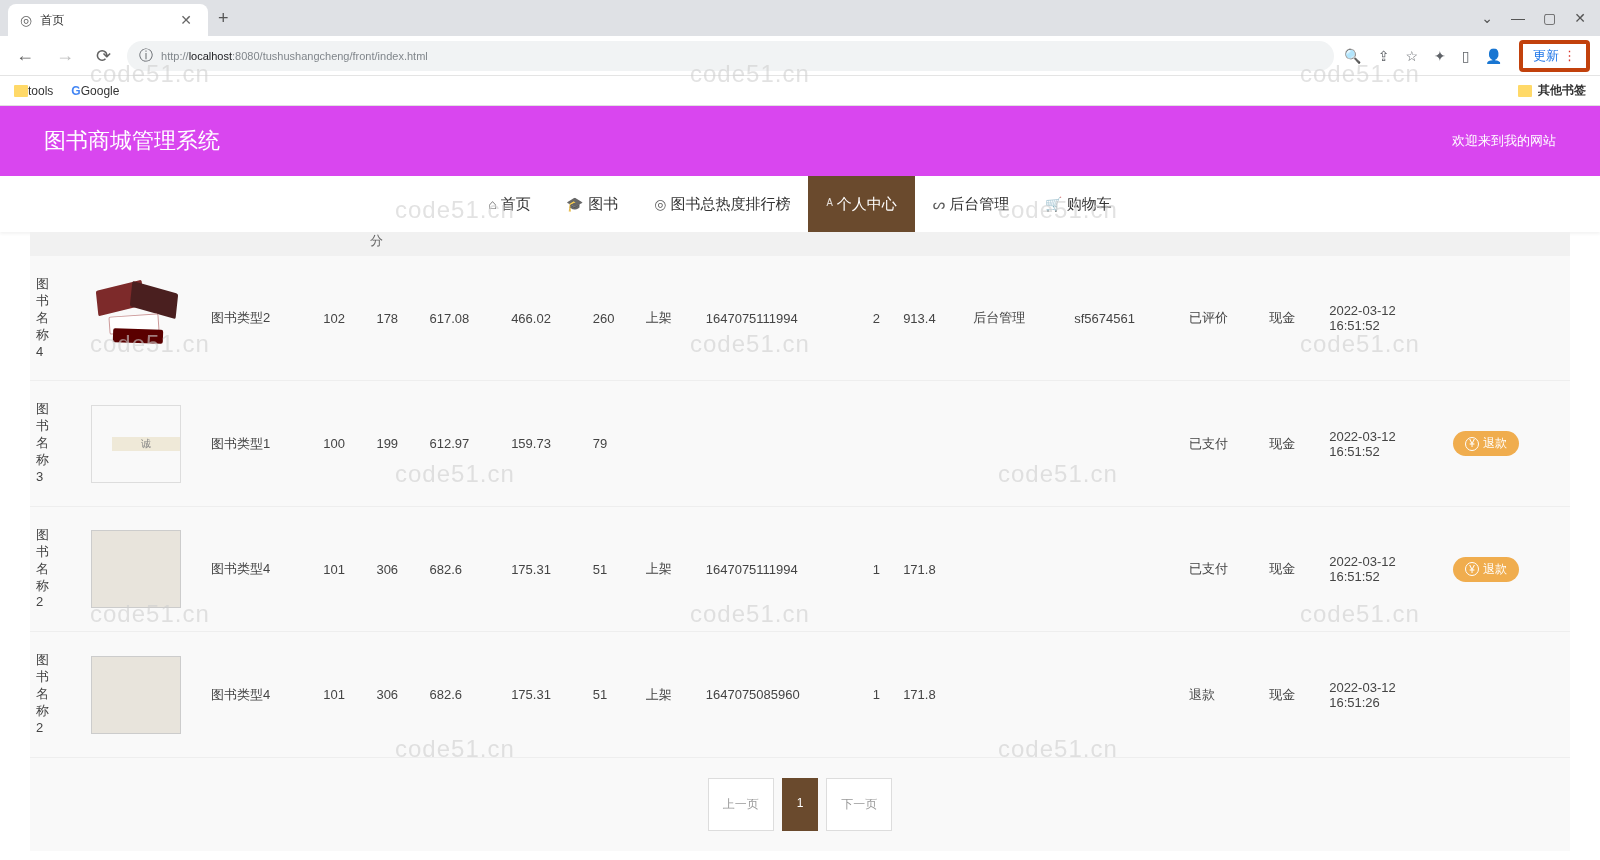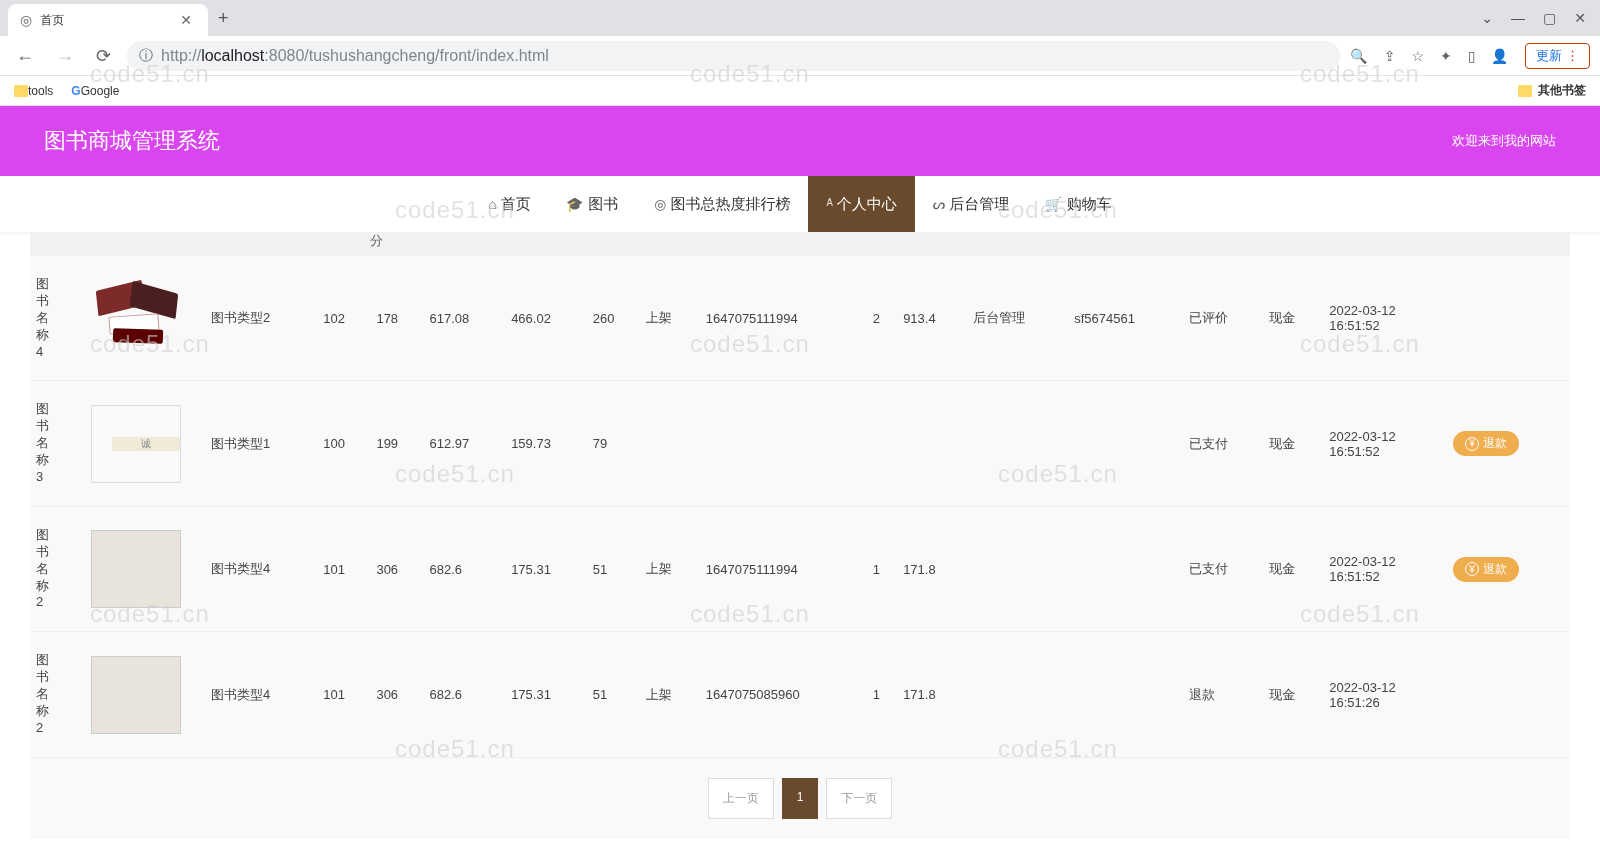--- a/index.html
+++ b/index.html
@@ -14,24 +14,24 @@
 .tab .close { color: #666; font-size: 14px; padding: 0 4px; }
 .new-tab { padding: 6px 10px; color: #555; font-size: 18px; }
 .win-controls { margin-left: auto; display: flex; gap: 18px; padding-right: 14px; color: #555; }
 .win-controls span { font-size: 14px; }
 
 .addr-row { display: flex; align-items: center; height: 40px; background: #fff; padding: 0 10px; gap: 10px; border-bottom: 1px solid #e4e4e4; }
 .nav-icon { color: #616161; font-size: 18px; padding: 4px 6px; }
 .nav-icon.disabled { color: #bdbdbd; }
 .url-bar { flex: 1; display: flex; align-items: center; height: 30px; background: #f1f3f4; border-radius: 15px; padding: 0 12px; }
 .url-info-icon { color: #5f6368; margin-right: 8px; }
-.url-text { font-size: 16px; color: #202124; }
+.url-text { font-size: 11px; color: #202124; }
 .url-text .host-dim { color: #80868b; }
 .addr-right-icons { display: flex; align-items: center; gap: 16px; color: #5f6368; }
-.update-btn { border: 1px solid #c2410c; color: #1a73e8; border-radius: 4px; padding: 3px 10px; font-size: 13px; display:flex; align-items:center; gap:4px;}
+.update-btn { border: 4px solid #c2410c; color: #1a73e8; border-radius: 4px; padding: 3px 10px; font-size: 13px; display:flex; align-items:center; gap:4px;}
 .update-btn .dots { color: #d93025; }
 
 .bm-bar { display: flex; align-items: center; height: 30px; background: #fff; padding: 0 14px; gap: 18px; font-size: 12px; color: #333; border-bottom: 1px solid #e0e0e0; }
 .bm-item { display: flex; align-items: center; }
 .bm-folder { width: 14px; height: 12px; background: #ffd968; border-radius: 1px; display:inline-block; }
 .bm-g { color: #4285f4; font-weight: bold; }
 .bm-right { margin-left: auto; display:flex; align-items:center; gap:6px;font-weight:bold;}
 
 
 .page-header { background: #d946ef; color: #fff; display: flex; align-items: center; height: 70px; padding: 0 44px; }
@@ -63,21 +63,21 @@
 .thumb2 .spine{ width:20px; background:#1e2a5a; }
 .thumb2 .face{ flex:1; background:#efe9d8; display:flex; align-items:center; justify-content:center; color:#888; font-size:10px;}
 .thumb3 { border:1px solid #ccc; background:#e8e4dc; padding:4px; display:flex; }
 .thumb3 .pic { flex:1; background: linear-gradient(#6a8f7c,#485a4c); }
 
 .price-red { color: #c9302c; }
 .warn-btn { background: #f0ad4e; color:#fff; border-radius: 14px; padding: 4px 12px; font-size:12px; display:inline-flex; align-items:center; gap:4px; }
 .warn-btn .yen{ border:1px solid #fff; border-radius:50%; width:14px; height:14px; display:inline-flex; align-items:center; justify-content:center; font-size:10px;}
 
 .pagination { display:flex; justify-content:center; gap:8px; margin-top: 20px; }
-.pagination .pg-btn { border:1px solid #ddd; padding: 11px 14px; font-size:12px; color:#999; background:#fff;}
+.pagination .pg-btn { border:1px solid #ddd; padding: 17px 14px; font-size:12px; color:#999; background:#fff;}
 .pagination .pg-btn.active { background:#6a4a2d; color:#fff; border-color:#6a4a2d;}
 
 .watermark { position: absolute; color: #cfcfcf; font-size: 24px; opacity: .6; pointer-events:none; font-weight:300; letter-spacing:1px;}
 .watermark-big { position:absolute; color:#e74c3c; font-size:30px; font-weight:bold; pointer-events:none; opacity:.9;}
 .page-wrap{ position: relative; }
 </style>
 </head>
 <body>
 
 <div class="page-wrap">

